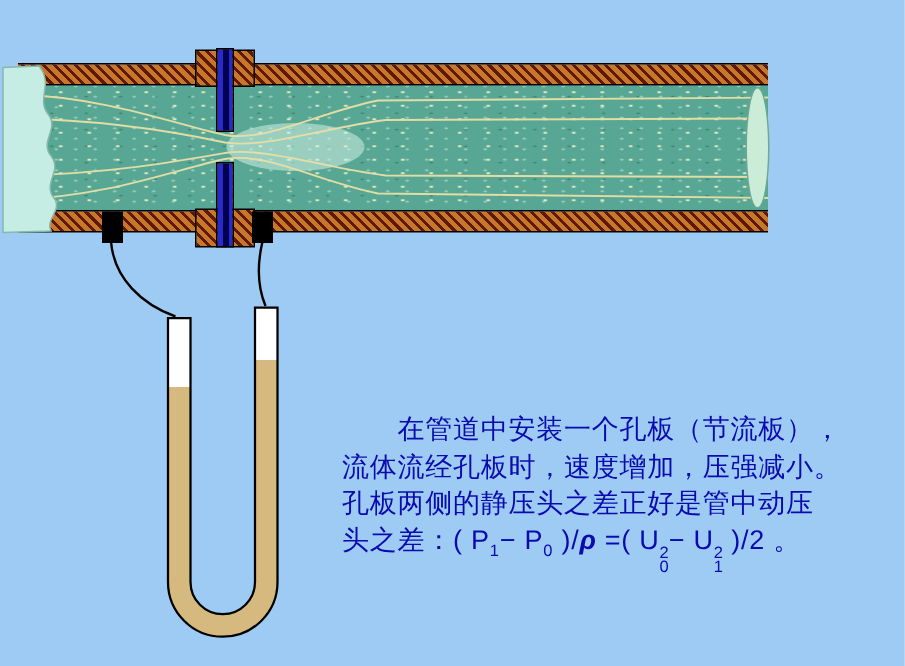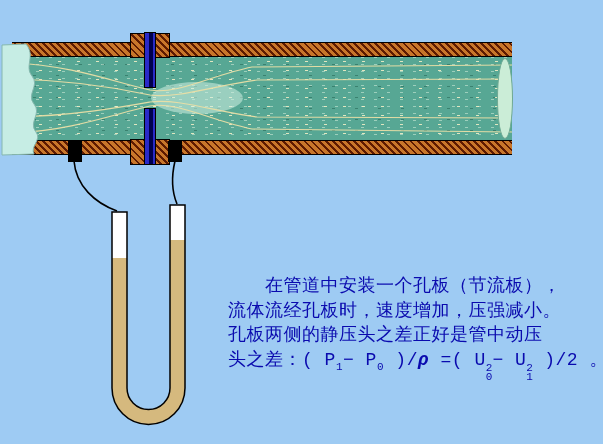--- a/index.html
+++ b/index.html
@@ -1,18 +1,18 @@
 <!DOCTYPE html>
 <html><head>
 <meta charset="utf-8">
 <style>
   html,body{margin:0;padding:0;}
   .scene{
     position:relative;width:603px;height:444px;background:#9ECBF3;
-    overflow:hidden;font-family:Liberation Mono, monospace;
+    overflow:hidden;font-family:Liberation Sans, sans-serif;
   }
   
   .wall{
     position:absolute;left:12px;width:500px;height:15px;box-sizing:border-box;
     background:repeating-linear-gradient(45deg,#5E1A00 0 2px,#C8762A 2px 5px);
     border-top:1.5px solid #000;border-bottom:1.5px solid #000;
   }
   #wallTop{top:42px;}
   #wallBottom{top:140px;}
   .fluid{

